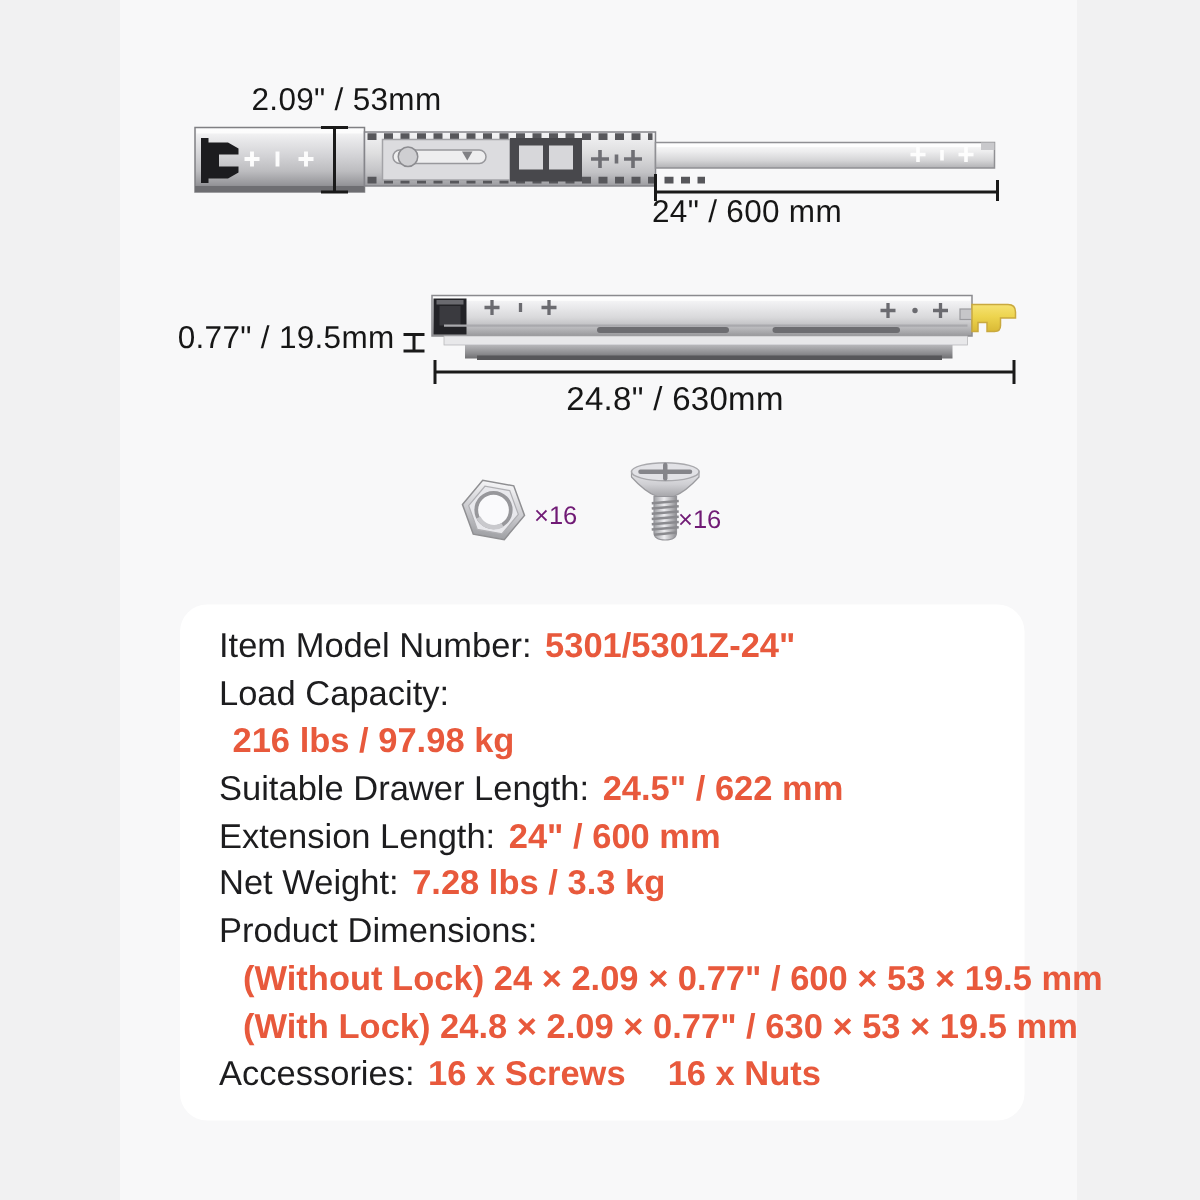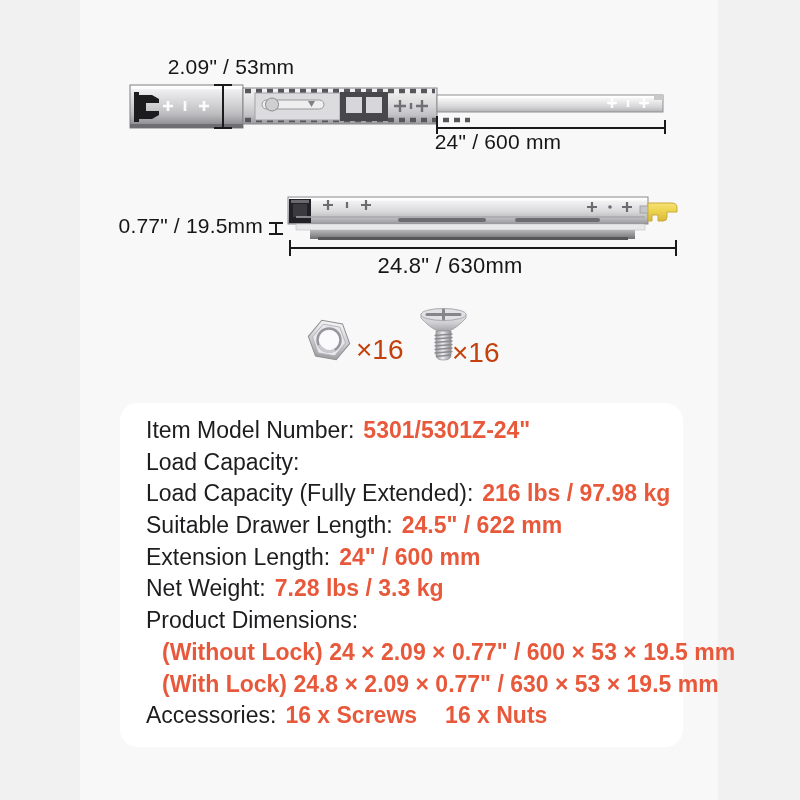--- a/index.html
+++ b/index.html
@@ -4,21 +4,21 @@
 <style>
   * { margin:0; padding:0; box-sizing:border-box; }
   html,body { background:#ececee; }
   body { font-family:"Liberation Sans","DejaVu Sans",sans-serif; }
   .page { position:relative; width:800px; height:800px; overflow:hidden; background:#f1f1f2; margin:0 auto; }
   .center-col { position:absolute; left:80px; top:0; width:638px; height:800px; background:#f8f8f9; }
   .abs { position:absolute; }
   .dim-label { position:absolute; color:#161616; font-size:21px; letter-spacing:.2px; white-space:nowrap; }
   .center { text-align:center; }
   .right { text-align:right; }
-  .count-label { position:absolute; color:#c2410c; font-size:28px; white-space:nowrap; }
+  .count-label { position:absolute; color:#701a75; font-size:17px; white-space:nowrap; }
   .spec-box { position:absolute; left:120px; top:403px; width:563px; height:344px;
               background:#ffffff; border-radius:18px; padding:12px 20px 0 26px; }
   .spec-row { display:flex; align-items:baseline; height:31.7px; font-size:23px; line-height:31.7px; white-space:nowrap; }
   .spec-label { color:#1d1d1f; }
   .spec-value { color:#e8593c; font-weight:700; margin-left:9px; }
   .spec-value.no-label { margin-left:16px; }
   .spec-value.second { margin-left:28px; }
 </style>
 </head>
 <body>
@@ -209,21 +209,20 @@
 
   <div class="spec-box">
     <div class="spec-row">
       <span class="spec-label">Item Model Number:</span>
       <span class="spec-value">5301/5301Z-24"</span>
     </div>
     <div class="spec-row">
       <span class="spec-label">Load Capacity:</span>
     </div>
     <div class="spec-row">
-      <span class="spec-label">Load Capacity (Fully Extended):</span>
       <span class="spec-value">216 lbs / 97.98 kg</span>
     </div>
     <div class="spec-row">
       <span class="spec-label">Suitable Drawer Length:</span>
       <span class="spec-value">24.5" / 622 mm</span>
     </div>
     <div class="spec-row">
       <span class="spec-label">Extension Length:</span>
       <span class="spec-value">24" / 600 mm</span>
     </div>

